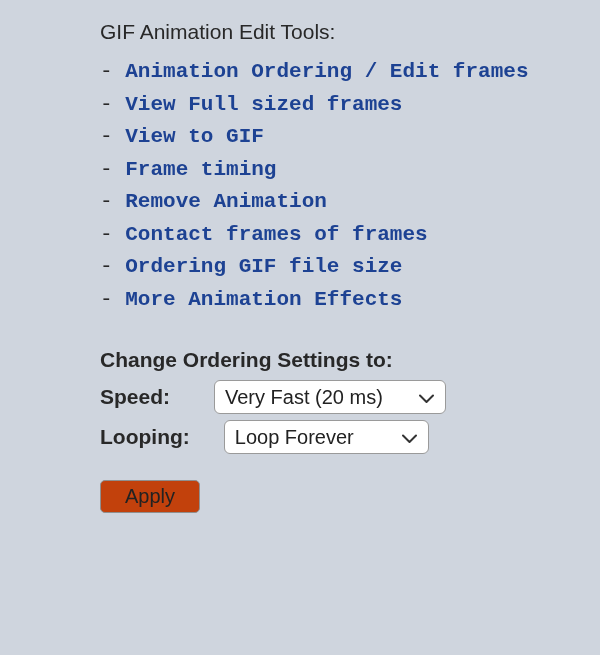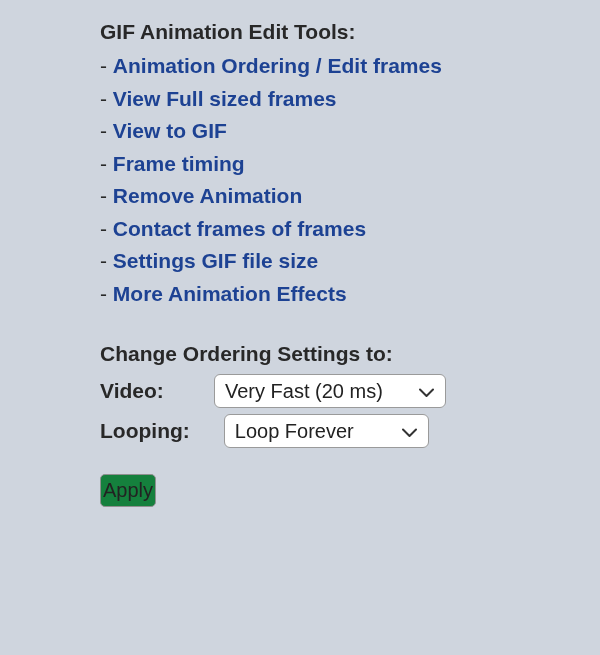--- a/index.html
+++ b/index.html
@@ -10,30 +10,31 @@
     body {
       width: 600px;
       height: 655px;
       background-color: #cfd5de;
       font-family: "Segoe UI", Tahoma, Arial, sans-serif;
       padding: 20px 0 0 100px;
       font-size: 21px;
       color: #282828;
     }
     .tools-heading {
-      font-weight: 700;
-      margin-bottom: 6px;
+      font-weight: 400;
+      margin-bottom: 12px;
     }
     .tools-list {
       list-style: none;
       margin-bottom: 32px;
     }
     .tools-list li {
       line-height: 1.55;
       color: #282828;
+      font-family: Liberation Mono, monospace;
     }
     .tools-list li .dash {
       color: #282828;
       font-weight: 400;
     }
     .tool-link {
       color: #1d4293;
       font-weight: 700;
       text-decoration: none;
       cursor: pointer;
@@ -81,50 +82,50 @@
       position: absolute;
       right: 12px;
       top: 50%;
       transform: translateY(-50%);
       pointer-events: none;
     }
     .apply-row {
       margin-top: 26px;
     }
     .apply-btn {
-      background: #15803d;
+      background: #c2410c;
       border: 1px solid #8f8f8f;
       border-radius: 5px;
       font-size: 20px;
       font-family: inherit;
-      padding: 4px 2px;
+      padding: 4px 24px;
       cursor: pointer;
       color: #222;
     }
   </style>
 </head>
 <body>
 
 <div class="tools-heading">GIF Animation Edit Tools:</div>
 
 <ul class="tools-list">
   <li><span class="dash">- </span><a class="tool-link">Animation Ordering / Edit frames</a></li>
   <li><span class="dash">- </span><a class="tool-link">View Full sized frames</a></li>
   <li><span class="dash">- </span><a class="tool-link">View to GIF</a></li>
   <li><span class="dash">- </span><a class="tool-link">Frame timing</a></li>
   <li><span class="dash">- </span><a class="tool-link">Remove Animation</a></li>
   <li><span class="dash">- </span><a class="tool-link">Contact frames of frames</a></li>
-  <li><span class="dash">- </span><a class="tool-link">Settings GIF file size</a></li>
+  <li><span class="dash">- </span><a class="tool-link">Ordering GIF file size</a></li>
   <li><span class="dash">- </span><a class="tool-link">More Animation Effects</a></li>
 </ul>
 
 <div class="settings-heading">Change Ordering Settings to:</div>
 
 <div class="settings-row">
-  <span class="settings-label">Video:</span>
+  <span class="settings-label">Speed:</span>
   <span class="select-wrap">
     <select class="select speed-select">
       <option>Very Fast (20 ms)</option>
     </select>
     <span class="select-chevron">
       <svg width="15" height="10" viewBox="0 0 15 10">
           <path d="M1 1.5 L7.5 8 L14 1.5" stroke="#333" stroke-width="2" fill="none" stroke-linecap="round" stroke-linejoin="round"></path>
         </svg>
     </span>
   </span>

